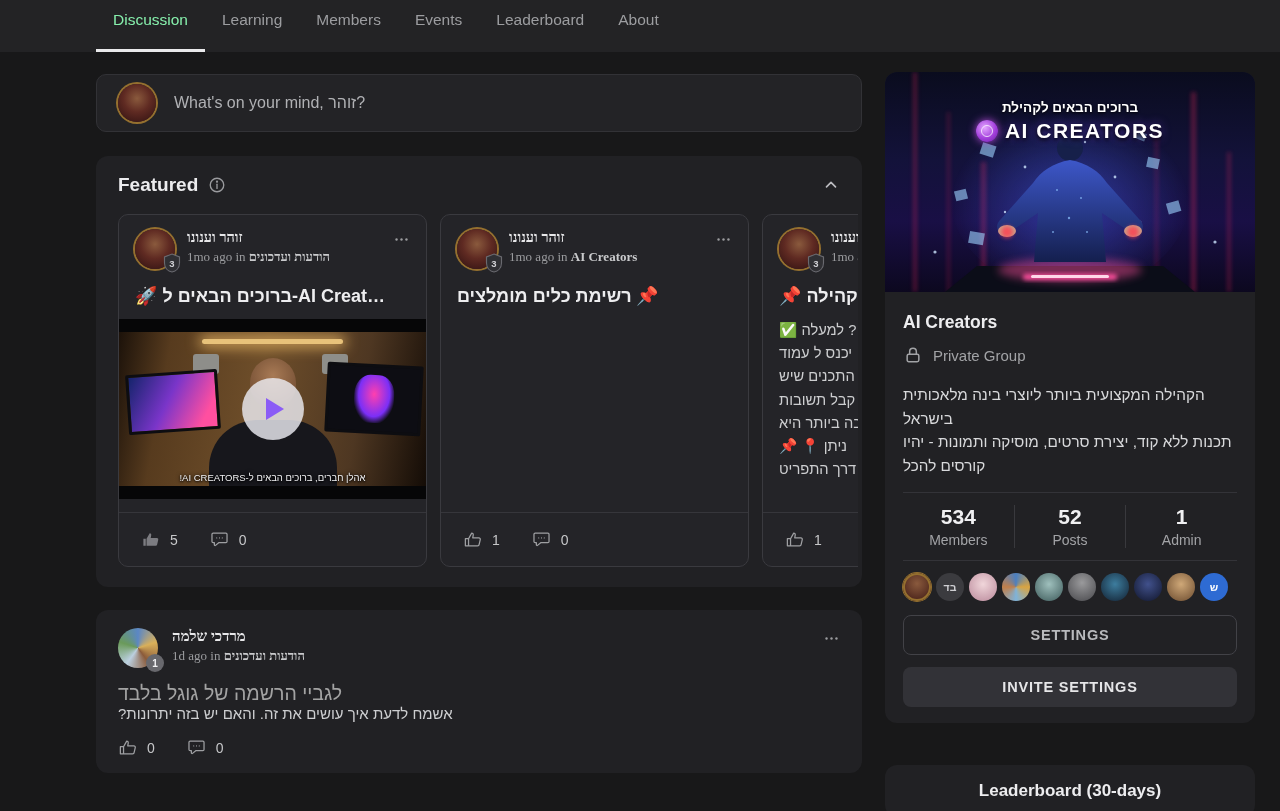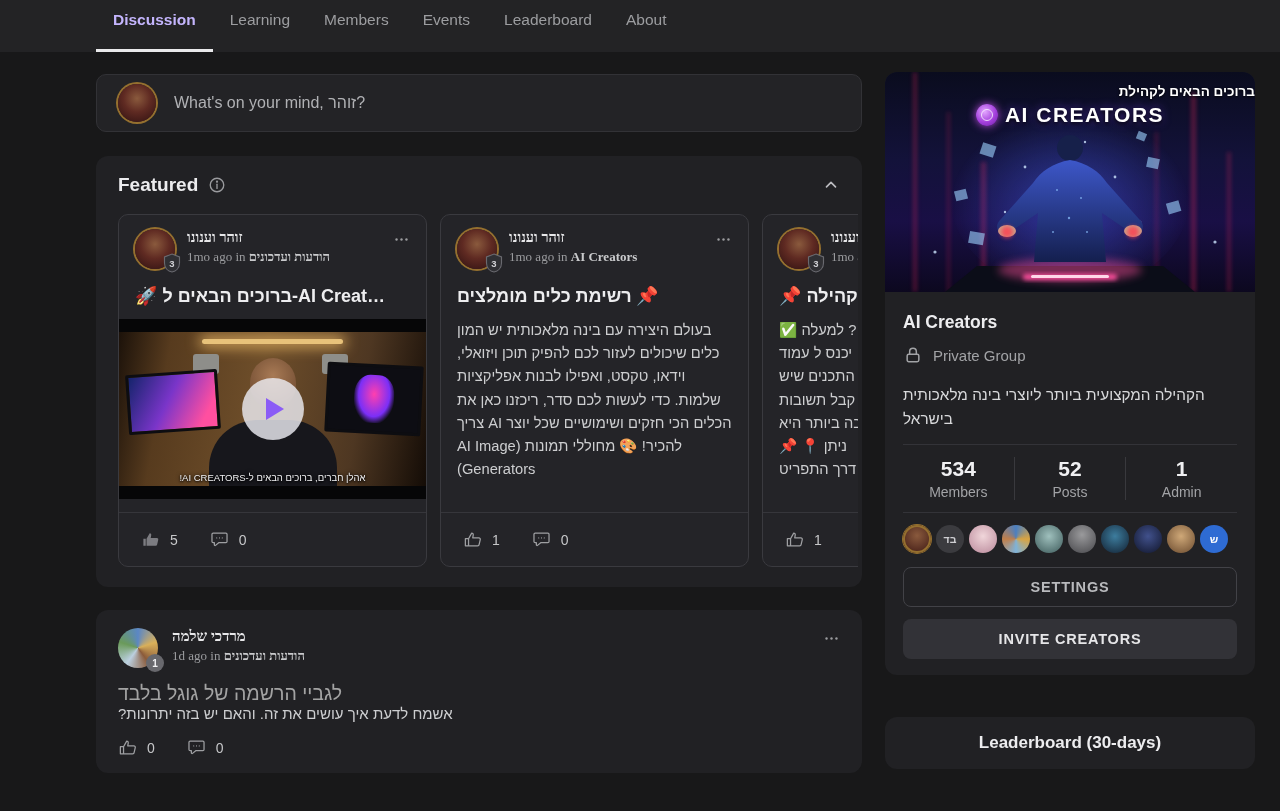--- a/index.html
+++ b/index.html
@@ -8,21 +8,21 @@
     background:#181819;
     font-family:"Liberation Sans","DejaVu Sans",sans-serif;
     color:#ececee;
     position:relative;
   }
 
   
   .topbar { position:absolute; top:0; left:0; width:1280px; height:52px; background:#232325; }
   .nav { display:flex; height:100%; padding-left:96px; }
   .tab { position:relative; display:flex; align-items:flex-start; padding:11px 17px 0; font-size:15.5px; color:#9c9da0; cursor:pointer; }
-  .tab.active { color:#c4b5fd; font-weight:700; }
+  .tab.active { color:#86efac; font-weight:400; }
   .tab.active::after { content:""; position:absolute; left:0; right:0; bottom:0; height:3px; background:#e9e9eb; }
 
   
   .main { position:absolute; left:96px; top:74px; width:766px; }
 
   .composer { height:58px; background:#232326; border:1px solid #323236; border-radius:10px;
     display:flex; align-items:center; gap:18px; padding:0 21px; cursor:text; }
   .composer .hint { font-size:16px; color:#b0b1b4; }
 
   .avatar { border-radius:50%; background:#444; flex:none; position:relative; }
@@ -100,21 +100,21 @@
   .post-body { margin-top:0; font-size:15px; color:#cdced0; }
   .post-footer { margin-top:16px; display:flex; align-items:center; gap:10px; color:#9e9fa2; }
 
   
   .sidebar { position:absolute; left:885px; top:72px; width:370px; }
   .group-card { background:#212124; border-radius:12px; overflow:hidden; }
 
   .cover { position:relative; height:220px;
     background:linear-gradient(180deg,#0a0c1e 0%,#13123a 40%,#190f45 68%,#0c081f 100%); overflow:hidden; }
   .cover svg.art { position:absolute; inset:0; }
-  .cover-text { position:absolute; top:12px; left:0; right:0; text-align:right; }
+  .cover-text { position:absolute; top:28px; left:0; right:0; text-align:center; }
   .cover-line1 { font-size:13.5px; font-weight:700; color:#fff; text-shadow:0 1px 3px #000; direction:rtl; }
   .cover-line2 { margin-top:4px; display:flex; align-items:center; justify-content:center; gap:7px; }
   .brain-logo { width:22px; height:22px; border-radius:50%;
     background:radial-gradient(circle at 40% 35%,#e3a6ff 0%,#a33fdc 55%,#6a1fa0 100%);
     box-shadow:0 0 8px #b44bd9; position:relative; }
   .brain-logo::after { content:""; position:absolute; inset:5px; border-radius:50%; border:1.5px solid rgba(255,255,255,0.75); }
   .cover-line2 .brand { font-size:21px; font-weight:800; letter-spacing:1.5px; color:#fff; text-shadow:0 2px 4px #000, 0 0 10px #5533aa; }
 
   .group-info { padding:20px 18px 16px; }
   .group-name { font-size:17.5px; font-weight:700; color:#ededef; }
@@ -279,21 +279,20 @@
           </div>
           <span class="dots">
             <svg width="17" height="17" viewBox="0 0 24 24" fill="currentColor">
                 <circle cx="5" cy="12" r="1.7"></circle>
                 <circle cx="12" cy="12" r="1.7"></circle>
                 <circle cx="19" cy="12" r="1.7"></circle>
               </svg>
           </span>
         </div>
         <div class="fcard-title rtl" dir="rtl">📌 רשימת כלים מומלצים</div>
-        <div class="fcard-body rtl" dir="rtl" style="height:166px;">בעולם היצירה עם בינה מלאכותית יש המון כלים שיכולים לעזור לכם להפיק תוכן ויזואלי, וידאו, טקסט, ואפילו לבנות אפליקציות שלמות. כדי לעשות לכם סדר, ריכזנו כאן את הכלים הכי חזקים ושימושיים שכל יוצר AI צריך להכיר! 🎨 מחוללי תמונות (AI Image Generators)</div>
         <div class="fcard-footer">
           <span class="actbtn">
             <svg width="19" height="19" viewBox="0 0 24 24" fill="none" stroke="currentColor" stroke-width="1.6" stroke-linejoin="round" stroke-linecap="round">
                 <path d="M7 11l4-7c.9 0 2 .7 2 2l-.7 4H20a1.8 1.8 0 0 1 1.8 2.2l-1.4 6A2 2 0 0 1 18.4 20H7M7 11v9M7 11H3v9h4"></path>
               </svg>
           </span>
           <span class="count">1</span>
           <span class="actbtn">
             <svg width="19" height="19" viewBox="0 0 24 24" fill="none" stroke="currentColor" stroke-width="1.6" stroke-linejoin="round">
                 <path d="M4 4h16a1.5 1.5 0 0 1 1.5 1.5v9A1.5 1.5 0 0 1 20 16h-9l-4 3.4c-.6.5-1.5.1-1.5-.7V16H4a1.5 1.5 0 0 1-1.5-1.5v-9A1.5 1.5 0 0 1 4 4z"></path>
@@ -465,20 +464,21 @@
         <span>
           <svg width="20" height="20" viewBox="0 0 24 24" fill="none" stroke="currentColor" stroke-width="1.8" stroke-linecap="round">
               <rect x="5" y="11" width="14" height="9" rx="2"></rect>
               <path d="M8 11V8a4 4 0 0 1 8 0v3"></path>
             </svg>
         </span>
         <span>Private Group</span>
       </div>
       <div class="desc rtl" dir="rtl">
         <div>הקהילה המקצועית ביותר ליוצרי בינה מלאכותית בישראל</div>
+        <div>תכנות ללא קוד, יצירת סרטים, מוסיקה ותמונות - יהיו קורסים להכל</div>
       </div>
 
       <div class="divider"></div>
 
       <div class="stats">
         <div class="stat">
           <div class="stat-val">534</div>
           <div class="stat-label">Members</div>
         </div>
         <div class="stat">
@@ -500,20 +500,20 @@
         <div class="mav mav4"></div>
         <div class="mav mav5"></div>
         <div class="mav mav6"></div>
         <div class="mav mav7"></div>
         <div class="mav mav8"></div>
         <div class="mav mav9"></div>
         <div class="mav mav10">ש</div>
       </div>
 
       <div class="btn btn-settings">SETTINGS</div>
-      <div class="btn btn-invite">INVITE CREATORS</div>
+      <div class="btn btn-invite">INVITE SETTINGS</div>
     </div>
   </div>
 
   <div class="leader-card">
     <div class="leader-title">Leaderboard (30-days)</div>
   </div>
 </div>
 
 </body></html>

